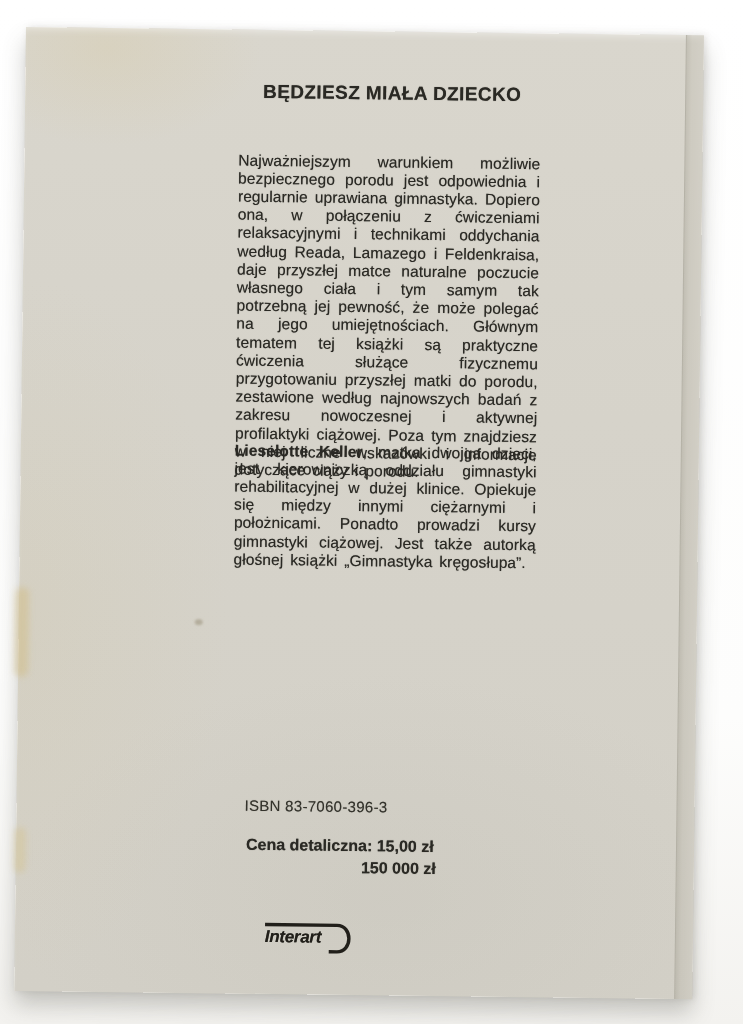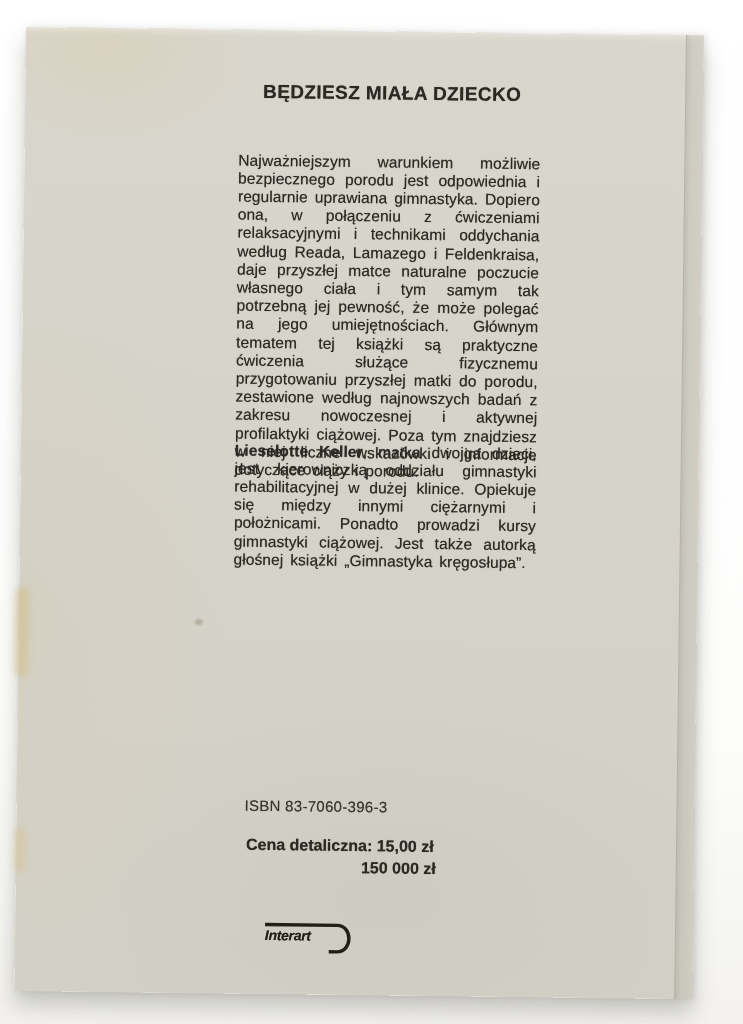--- a/index.html
+++ b/index.html
@@ -136,21 +136,21 @@
     height: 38px;
   }
   .logo svg {
     position: absolute;
     left: 0; top: 0;
   }
   .logo .logo-text {
     position: absolute;
     left: 4px;
     top: 7px;
-    font-size: 14px;
+    font-size: 17px;
     font-style: italic;
     font-weight: bold;
     letter-spacing: -0.3px;
     color: #211f1a;
     text-shadow: 0 0 0.6px rgba(30,30,24,0.7);
     white-space: nowrap;
   }
 </style>
 </head>
 <body>

